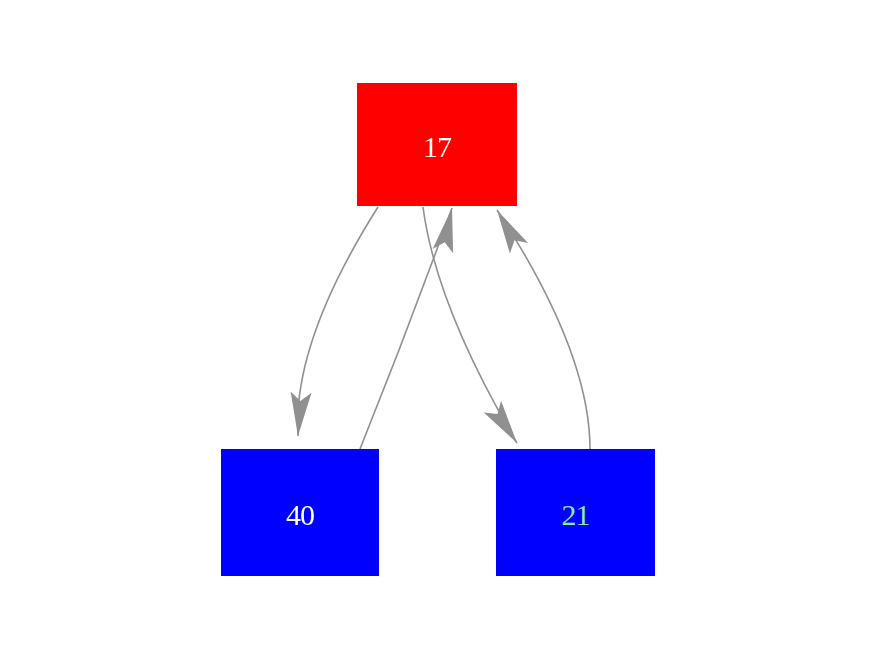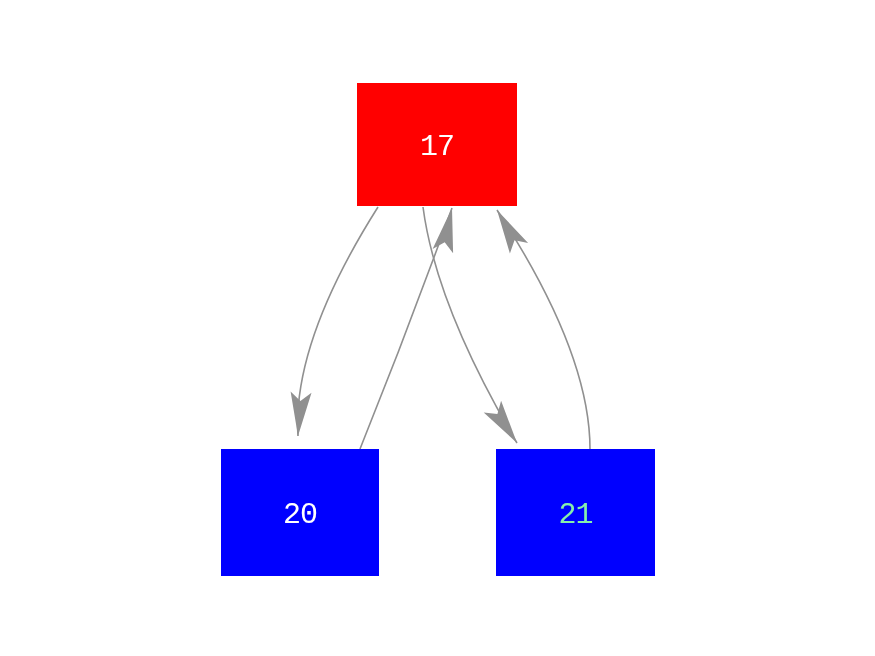--- a/index.html
+++ b/index.html
@@ -6,21 +6,21 @@
     margin: 0;
     padding: 0;
     background: #ffffff;
   }
   #canvas {
     position: relative;
     width: 875px;
     height: 656px;
     background: #ffffff;
     overflow: hidden;
-    font-family: Liberation Mono, monospace;
+    font-family: Liberation Serif, serif;
     border-radius: 7px;
   }
   #edge-layer {
     position: absolute;
     left: 0;
     top: 0;
     width: 875px;
     height: 656px;
     display: block;
   }
@@ -53,19 +53,19 @@
       <polygon points="517.0,443.0 501.1,400.7 497.4,414.0 483.7,412.4" fill="#909090"></polygon>
       <path d="M 590,449 Q 590,352 497,210" fill="none" stroke="#909090" stroke-width="1.6"></path>
       <polygon points="497.0,210.0 509.9,253.4 514.5,240.3 528.1,242.9" fill="#909090"></polygon>
     </svg>
 
   <div class="node" id="node-0" style="left: 357px; top: 83px; width: 160px; height: 123px; background: rgb(255, 0, 0); color: rgb(255, 255, 255);">
     <span class="node-label">17</span>
   </div>
 
   <div class="node" id="node-1" style="left: 221px; top: 449px; width: 158px; height: 127px; background: rgb(0, 0, 255); color: rgb(255, 255, 255);">
-    <span class="node-label">20</span>
+    <span class="node-label">40</span>
   </div>
 
   <div class="node" id="node-2" style="left: 496px; top: 449px; width: 159px; height: 127px; background: rgb(0, 0, 255); color: #86efac;">
     <span class="node-label">21</span>
   </div>
 </div>
 
 </body></html>

